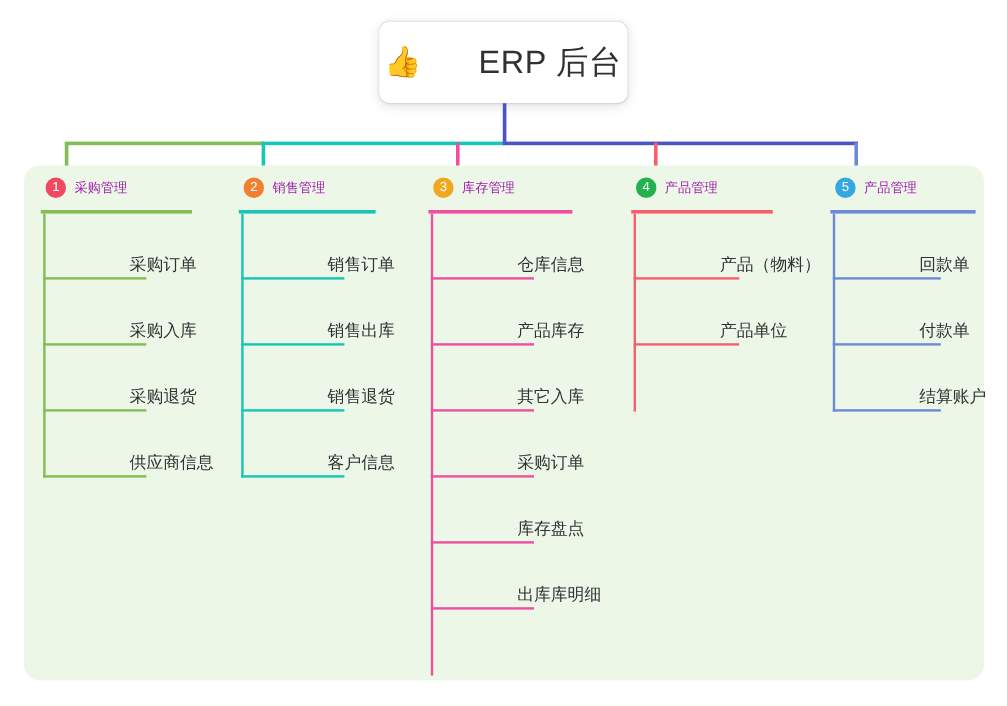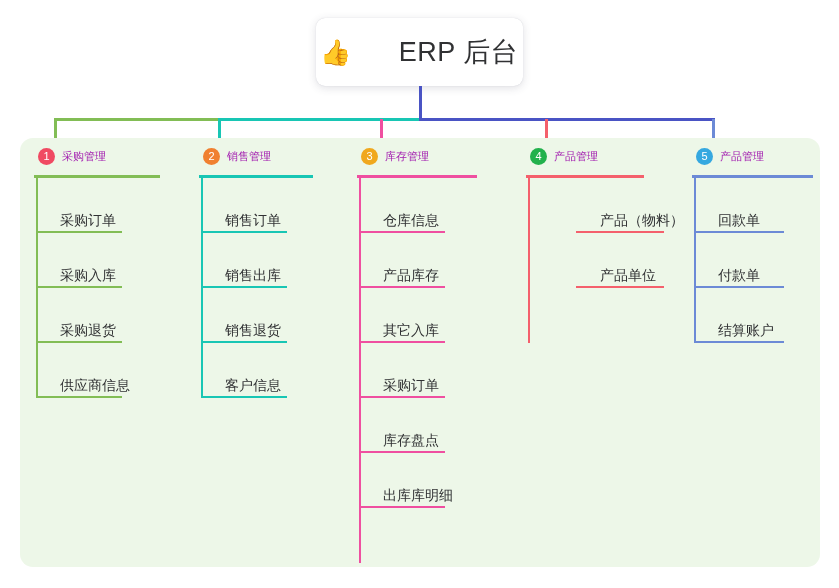--- a/index.html
+++ b/index.html
@@ -145,20 +145,21 @@
     display: flex;
     align-items: flex-end;
     padding-left: 24px;
     padding-bottom: 4px;
   }
   .item-label {
     font-size: 14px;
     color: #303133;
     white-space: nowrap;
     line-height: 18px;
+    margin-left: 48px;
   }
   .item-rule {
     position: absolute;
     left: 0;
     bottom: 0;
     height: 2px;
   }
 </style>
 </head>
 <body>
@@ -272,21 +273,21 @@
             <div class="item-rule" style="background: rgb(239, 79, 160); width: 86px;"></div>
           </div>
         </div>
       </div>
       <div class="column" style="left: 492px; width: 150px;">
         <div class="col-header">
           <span class="badge" style="background: rgb(34, 177, 76);">4</span>
           <span class="col-title">产品管理</span>
         </div>
         <div class="header-rule" style="background: rgb(244, 96, 108); width: 118px; margin-left: 14px;"></div>
-        <div class="items" style="margin-left: 16px; height: 165px; padding-left: 48px;">
+        <div class="items" style="margin-left: 16px; height: 165px;">
           <div class="spine" style="background: rgb(244, 96, 108); height: 165px;"></div>
           <div class="item">
             <span class="item-label">产品（物料）</span>
             <div class="item-rule" style="background: rgb(244, 96, 108); width: 88px;"></div>
           </div>
           <div class="item">
             <span class="item-label">产品单位</span>
             <div class="item-rule" style="background: rgb(244, 96, 108); width: 88px;"></div>
           </div>
         </div>

